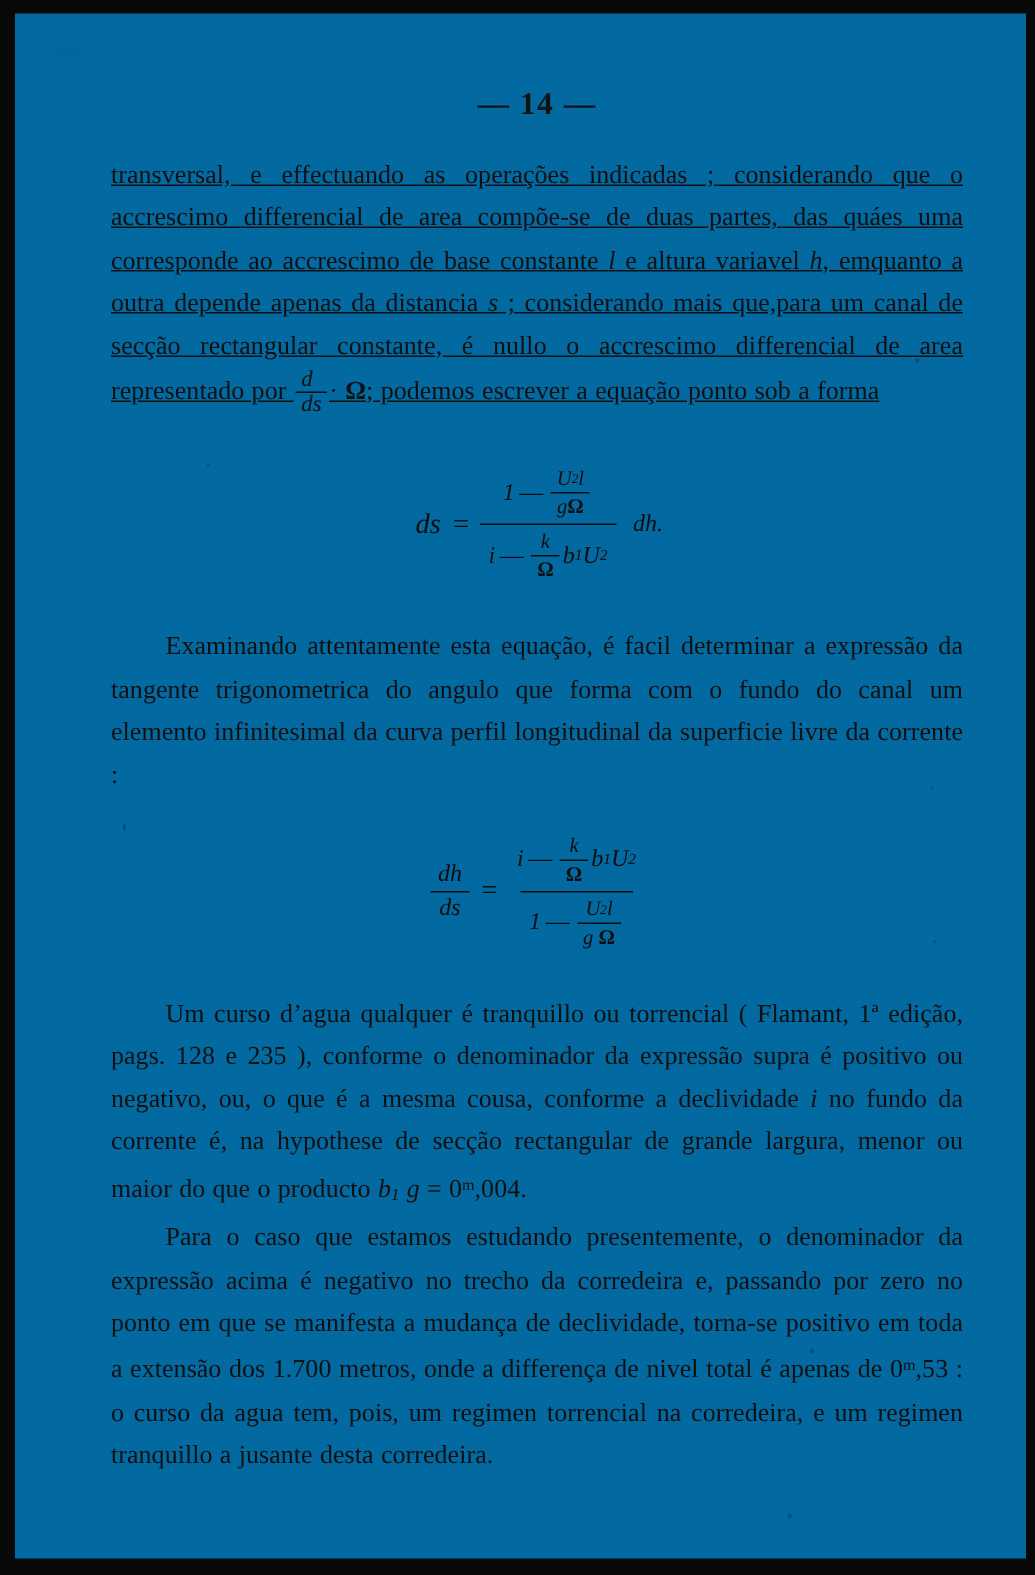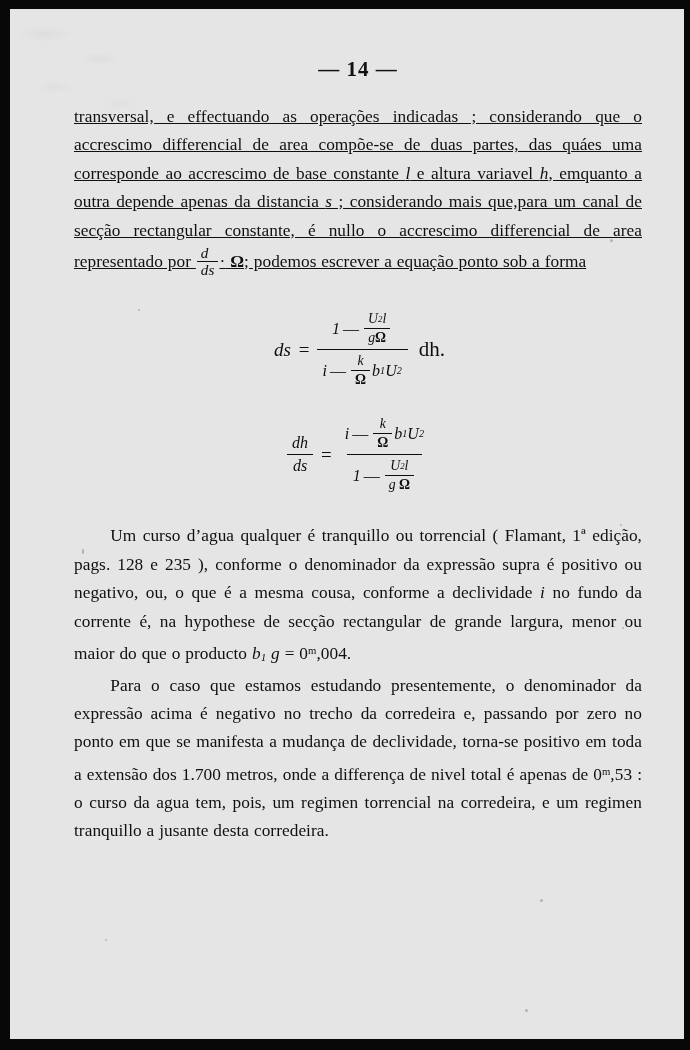--- a/index.html
+++ b/index.html
@@ -23,21 +23,21 @@
     background: #080808;
     box-sizing: border-box;
     padding: 9px 6px 11px 10px;
   }
 
   
   .paper {
     position: relative;
     width: 100%;
     height: 100%;
-    background: #e5e5e5;
+    background: #0369a1;
     box-sizing: border-box;
     overflow: hidden;
   }
 
   
   .paper::before {
     content: "";
     position: absolute;
     left: 0; top: 0;
     width: 160px; height: 120px;
@@ -153,21 +153,21 @@
 
   .mi { font-style: italic; }
   .mn { font-style: italic; }
   .op { font-style: normal; padding: 0 3px; }
 
   sup.pw { font-size: 0.64em; vertical-align: 0.5em; font-style: italic; }
   sub.sb { font-size: 0.64em; vertical-align: -0.22em; font-style: italic; }
 
   .omega { font-style: normal; font-weight: 700; }
 
-  .eqtail { font-size: 21px; padding-left: 9px; }
+  .eqtail { font-style: italic; font-size: 16px; padding-left: 9px; }
 
   
   .speck {
     position: absolute;
     background: rgba(0,0,0,0.22);
     border-radius: 50%;
     pointer-events: none;
   }
 </style>
 </head>
@@ -228,20 +228,21 @@
                 <sub class="sb">1</sub>
                 <span class="mi">U</span>
                 <sup class="pw">2</sup>
             </span>
           </span>
 
           <span class="eqtail">dh.</span>
         </div>
       </div>
 
+      <p class="para indent" style="margin-top:26px;">Examinando attentamente esta equação, é facil determinar a expressão da tangente trigonometrica do angulo que forma com o fundo do canal um elemento infinitesimal da curva perfil longitudinal da superficie livre da corrente :</p>
 
       <div class="eq-block eq2">
         <div class="eq-row">
 
           <span class="frac">
             <span class="num">
                 <span class="mi">dh</span>
               </span>
             <span class="den">
                 <span class="mi">ds</span>

